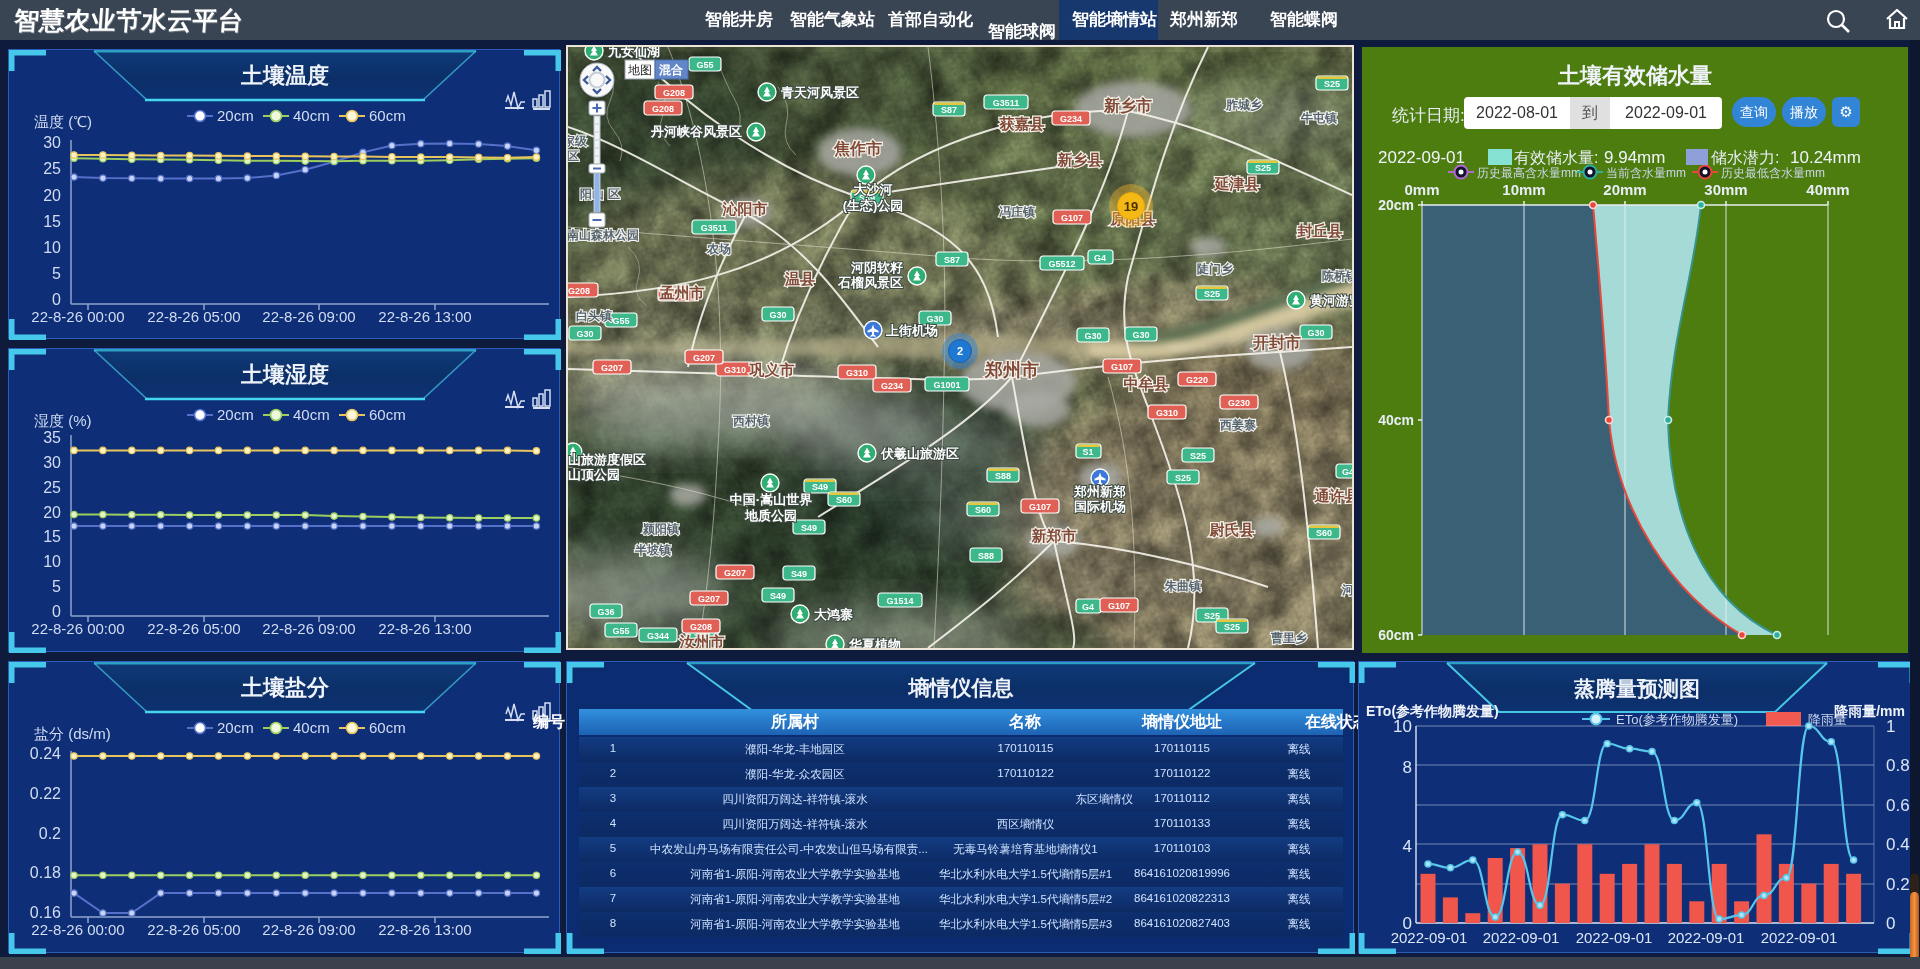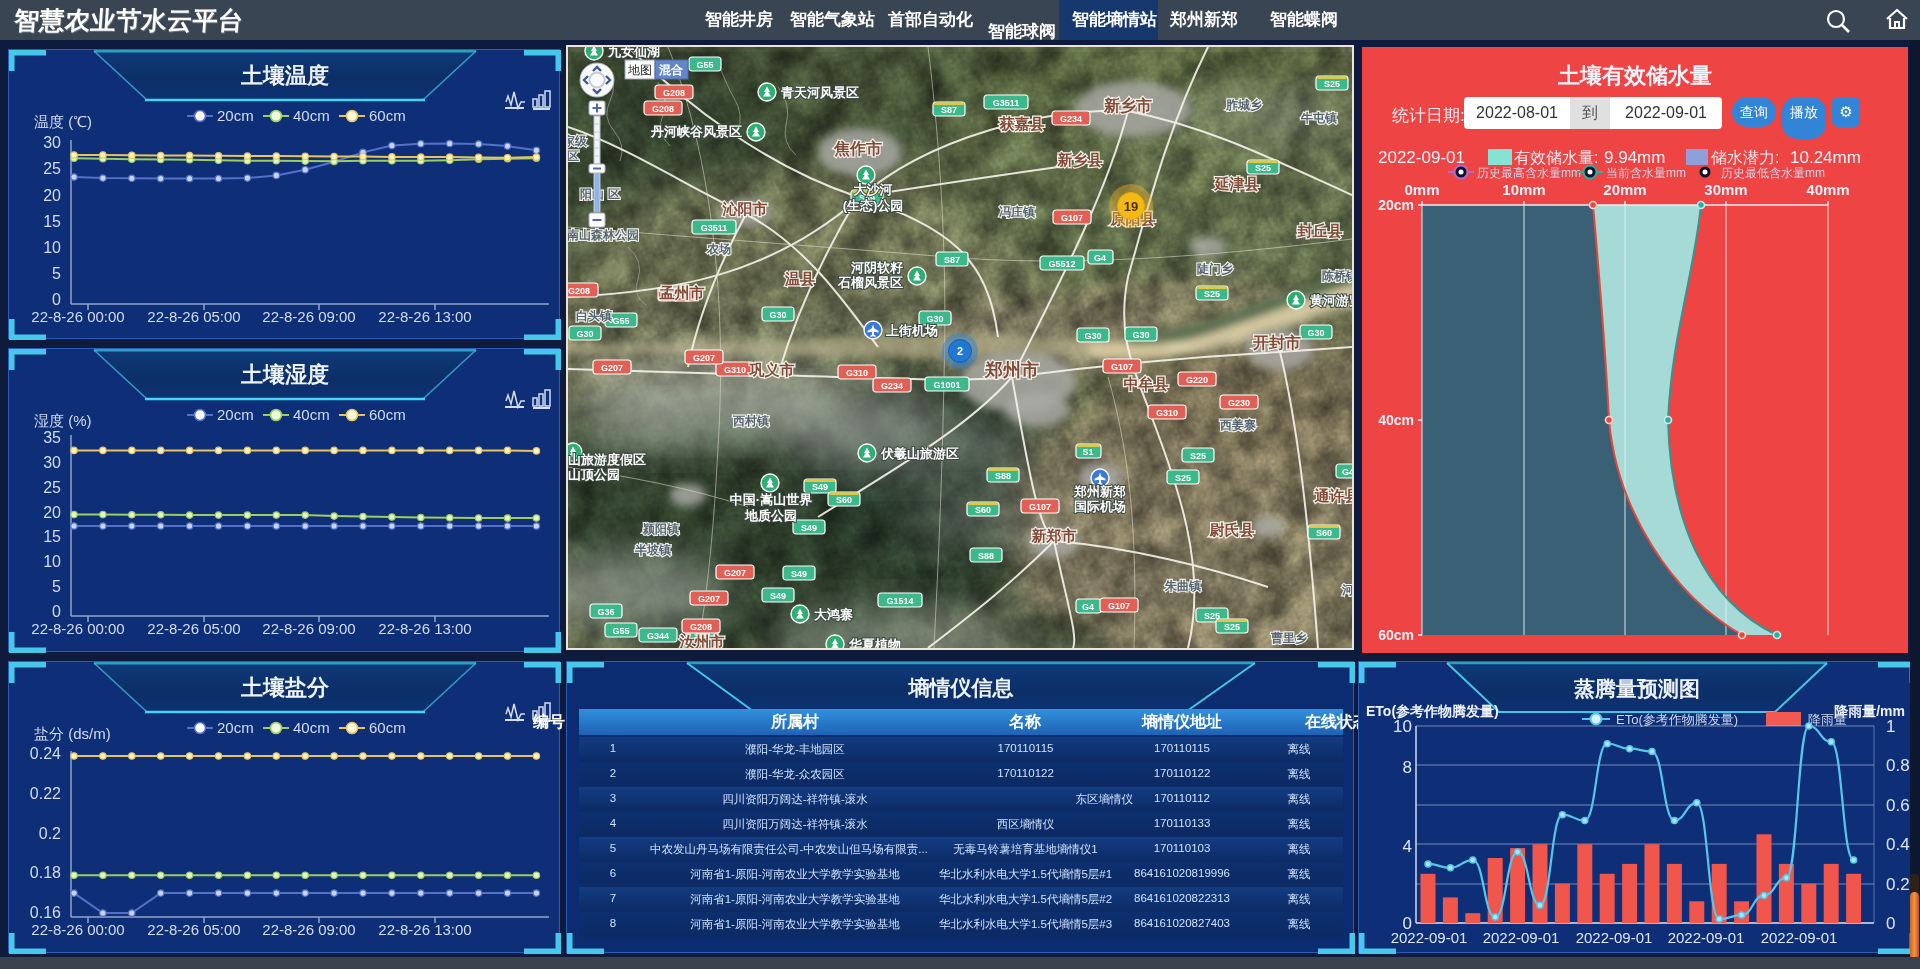--- a/index.html
+++ b/index.html
@@ -931,21 +931,21 @@
 <div class="abs" style="left:535px;top:230px;width:160px;text-align:center;color:#cfe2ff;font-size:11.5px;white-space:nowrap;overflow:hidden;">864161020822313</div>
 <div class="abs" style="left:672px;top:230px;width:120px;text-align:center;color:#cfe2ff;font-size:11.5px;white-space:nowrap;overflow:hidden;">离线</div>
 <div class="abs" style="left:12px;top:250px;width:764px;height:25px;background:linear-gradient(180deg,#0d2f6e,#0c2a64);"></div>
 <div class="abs" style="left:-4px;top:255px;width:100px;text-align:center;color:#cfe2ff;font-size:11.5px;white-space:nowrap;overflow:hidden;">8</div>
 <div class="abs" style="left:83px;top:255px;width:290px;text-align:center;color:#cfe2ff;font-size:11.5px;white-space:nowrap;overflow:hidden;">河南省1-原阳-河南农业大学教学实验基地</div>
 <div class="abs" style="left:351px;top:255px;width:215px;text-align:center;color:#cfe2ff;font-size:11.5px;white-space:nowrap;overflow:hidden;">华北水利水电大学1.5代墒情5层#3</div>
 <div class="abs" style="left:535px;top:255px;width:160px;text-align:center;color:#cfe2ff;font-size:11.5px;white-space:nowrap;overflow:hidden;">864161020827403</div>
 <div class="abs" style="left:672px;top:255px;width:120px;text-align:center;color:#cfe2ff;font-size:11.5px;white-space:nowrap;overflow:hidden;">离线</div>
 </div>
 
-<div class="abs" style="left:1362px;top:47px;width:546px;height:606px;background:#ef4444;">
+<div class="abs" style="left:1362px;top:47px;width:546px;height:606px;background:#4d7c0f;">
 <svg width="546" height="606" viewBox="0 0 546 606">
 <text x="273.0" y="36" text-anchor="middle" fill="#f0f4fa" font-size="22" font-weight="bold">土壤有效储水量</text>
 <path d="M60 158 L231 158 C238 238 243 293 247 373 C255 463 310 548 380 588 L60 588 Z" fill="#3a6076"></path>
 <path d="M231 158 C238 238 243 293 247 373 C255 463 310 548 380 588 L415 588 C340 553 308 468 306 373 C310 288 331 233 339 158 Z" fill="#a5dad6"></path>
 <line x1="60" y1="158" x2="60" y2="588" stroke="#e8eef5" stroke-width="1" opacity="1"></line>
 <line x1="162" y1="158" x2="162" y2="588" stroke="#e8eef5" stroke-width="1" opacity="0.9"></line>
 <line x1="263" y1="158" x2="263" y2="588" stroke="#e8eef5" stroke-width="1" opacity="0.9"></line>
 <line x1="364" y1="158" x2="364" y2="588" stroke="#e8eef5" stroke-width="1" opacity="0.9"></line>
 <line x1="466" y1="158" x2="466" y2="588" stroke="#e8eef5" stroke-width="1" opacity="0.9"></line>
 <line x1="60" y1="158" x2="466" y2="158" stroke="#e8eef5" stroke-width="1.5"></line>
@@ -986,21 +986,21 @@
 <circle cx="343" cy="125" r="2.5" fill="#fff"></circle>
 <text x="359" y="130" fill="#cdd8ec" font-size="12">历史最低含水量mm</text>
 </svg>
 <div class="abs" style="left:30px;top:57px;color:#e8eef5;font-size:17px;">统计日期:</div>
 <div class="abs" style="left:102px;top:50px;width:258px;height:32px;background:#fff;border-radius:4px;">
       <div class="abs" style="left:0;top:0;width:106px;height:32px;line-height:32px;text-align:center;color:#333;font-size:16px;">2022-08-01</div>
       <div class="abs" style="left:106px;top:0;width:40px;height:32px;line-height:32px;text-align:center;background:#e0e0e0;color:#555;font-size:16px;">到</div>
       <div class="abs" style="left:146px;top:0;width:112px;height:32px;line-height:32px;text-align:center;color:#333;font-size:16px;">2022-09-01</div>
     </div>
 <div class="abs" style="left:370px;top:50px;width:44px;height:30px;line-height:30px;border-radius:15px;background:#3285d6;color:#fff;font-size:14px;text-align:center;">查询</div>
-<div class="abs" style="left:420px;top:50px;width:44px;height:42px;line-height:30px;border-radius:15px;background:#3285d6;color:#fff;font-size:14px;text-align:center;">播放</div>
+<div class="abs" style="left:420px;top:50px;width:44px;height:30px;line-height:30px;border-radius:15px;background:#3285d6;color:#fff;font-size:14px;text-align:center;">播放</div>
 <div class="abs" style="left:470px;top:50px;width:28px;height:30px;line-height:30px;border-radius:6px;background:#3285d6;color:#fff;font-size:15px;text-align:center;">⚙</div>
 <div class="abs" style="left:16px;top:101px;color:#f0f4fa;font-size:17px;">2022-09-01</div>
 <div class="abs" style="left:126px;top:102px;width:24px;height:16px;background:#86e3d3;"></div>
 <div class="abs" style="left:152px;top:101px;color:#e8eef5;font-size:16px;">有效储水量:</div>
 <div class="abs" style="left:242px;top:101px;color:#f0f4fa;font-size:17px;">9.94mm</div>
 <div class="abs" style="left:324px;top:102px;width:22px;height:16px;background:#8f9fd8;"></div>
 <div class="abs" style="left:349px;top:101px;color:#e8eef5;font-size:16px;">储水潜力:</div>
 <div class="abs" style="left:428px;top:101px;color:#f0f4fa;font-size:17px;">10.24mm</div>
 </div>
 

